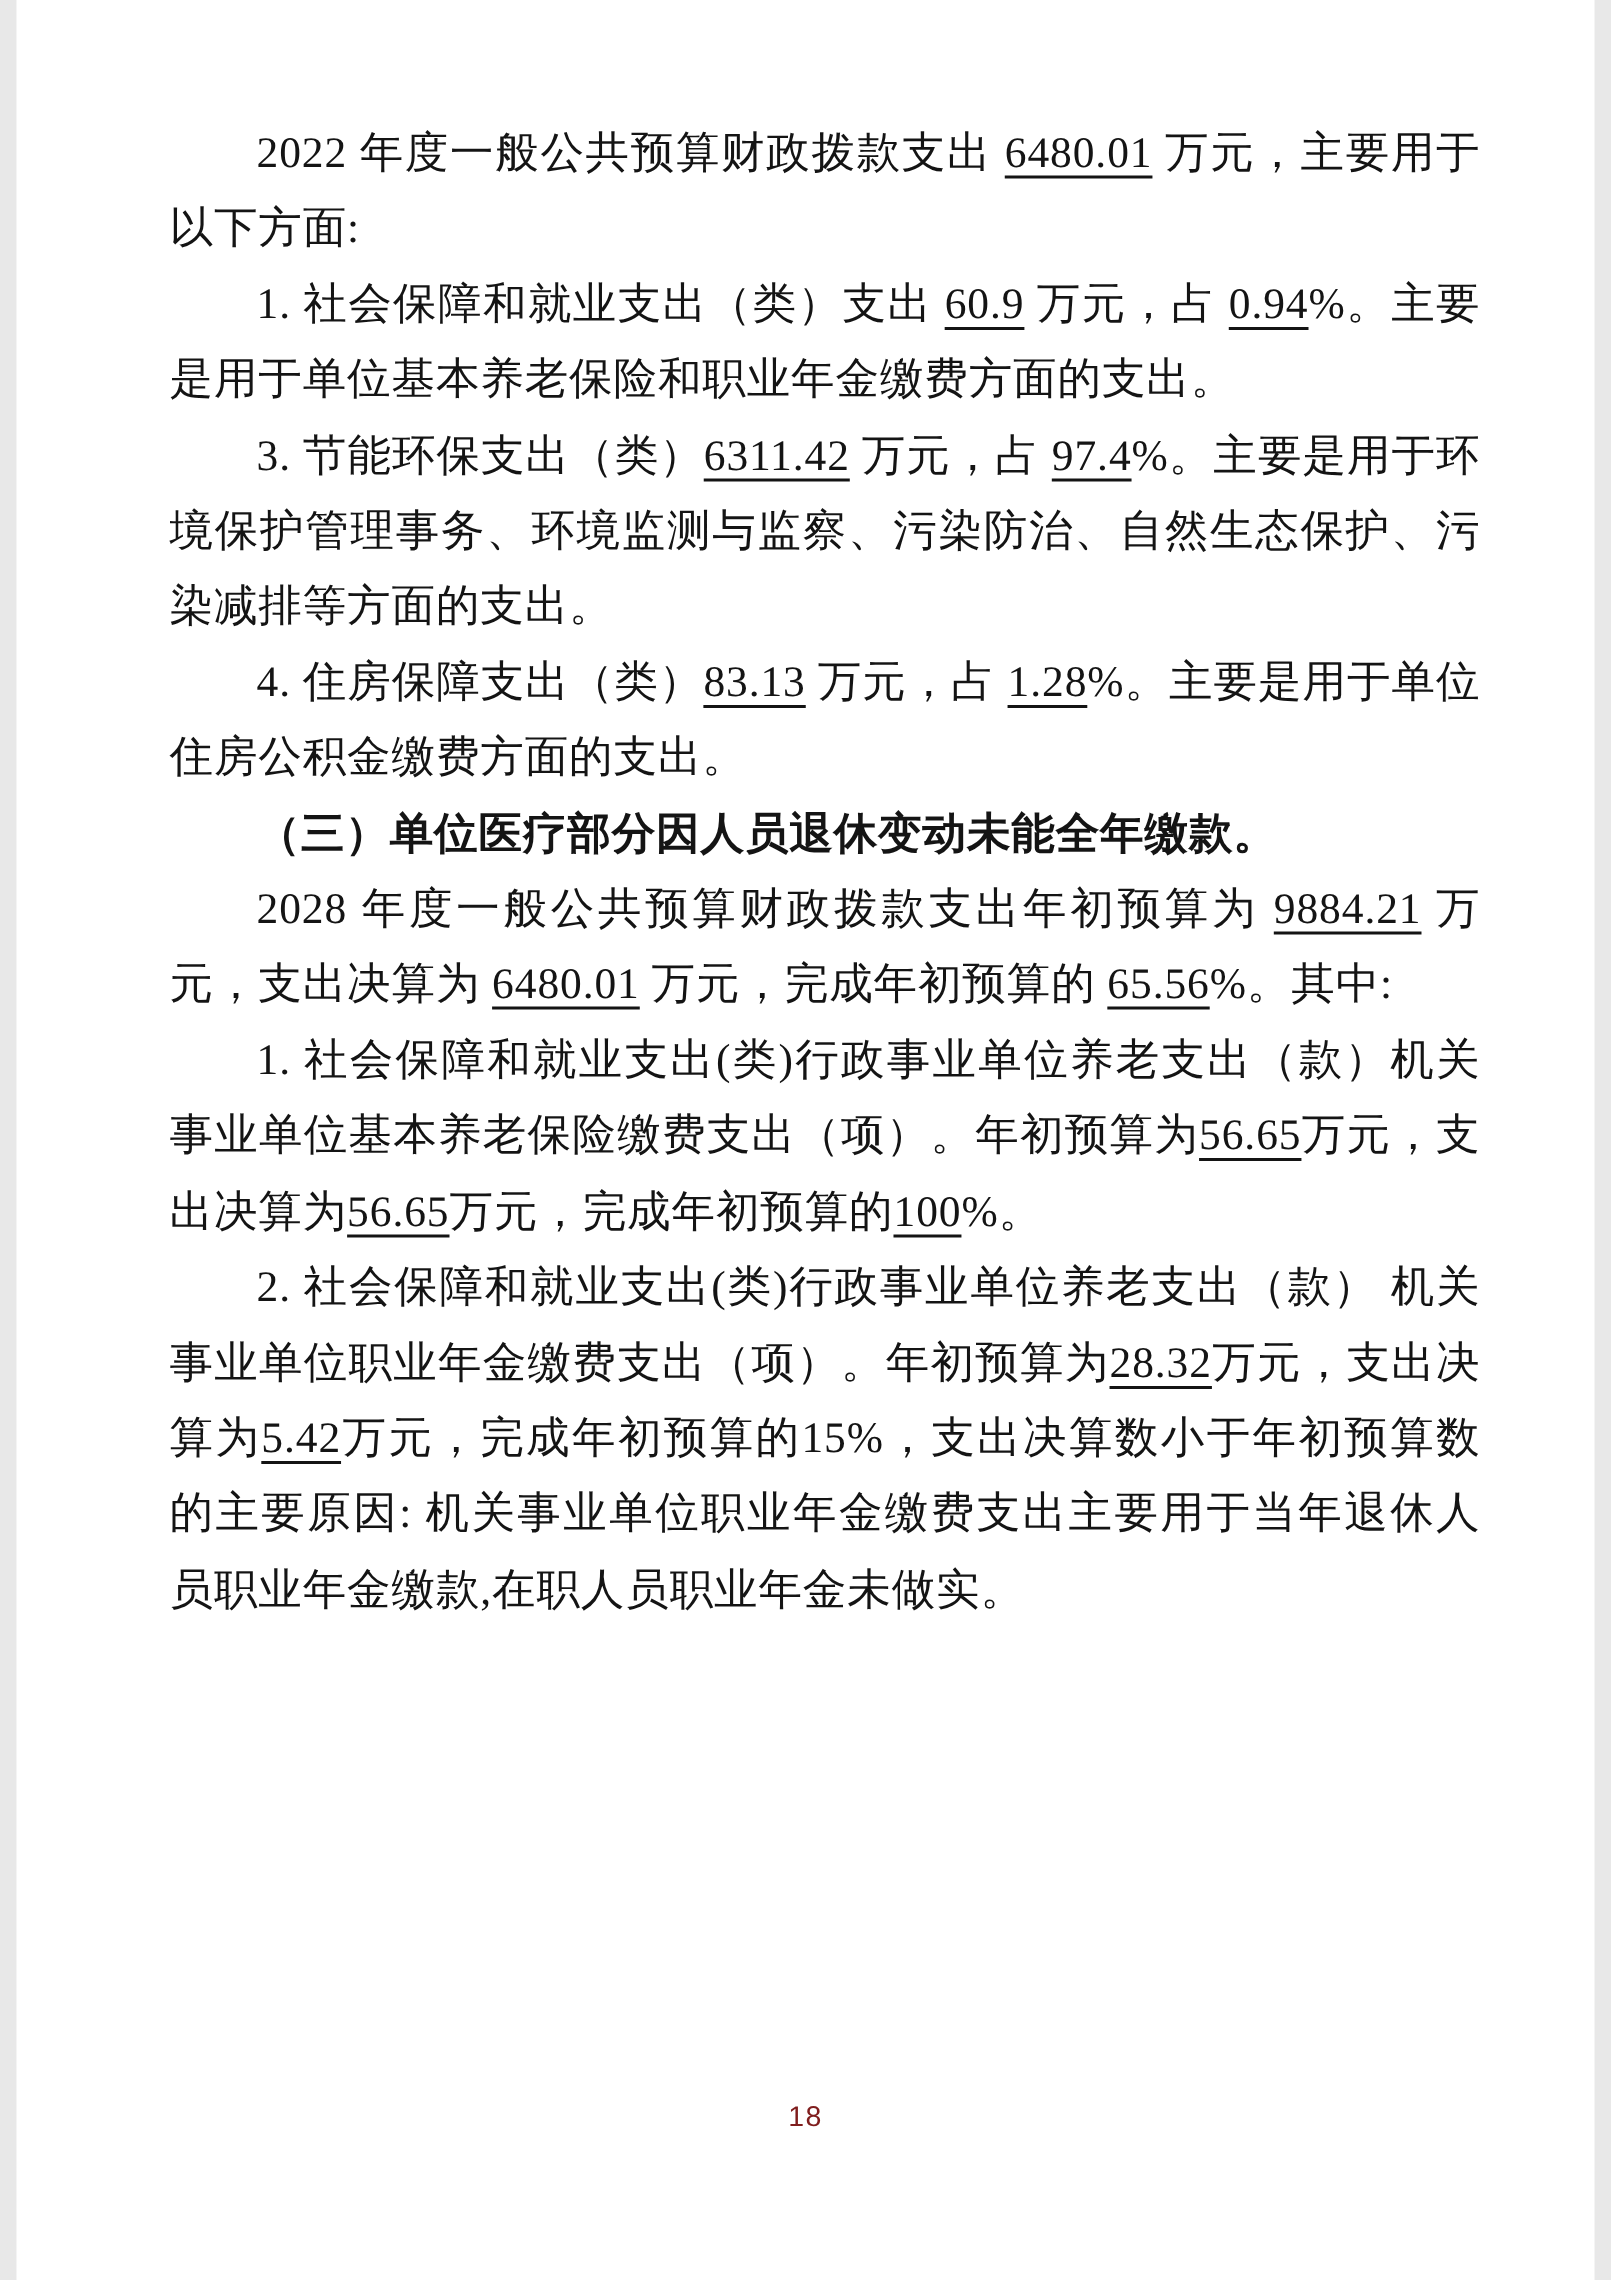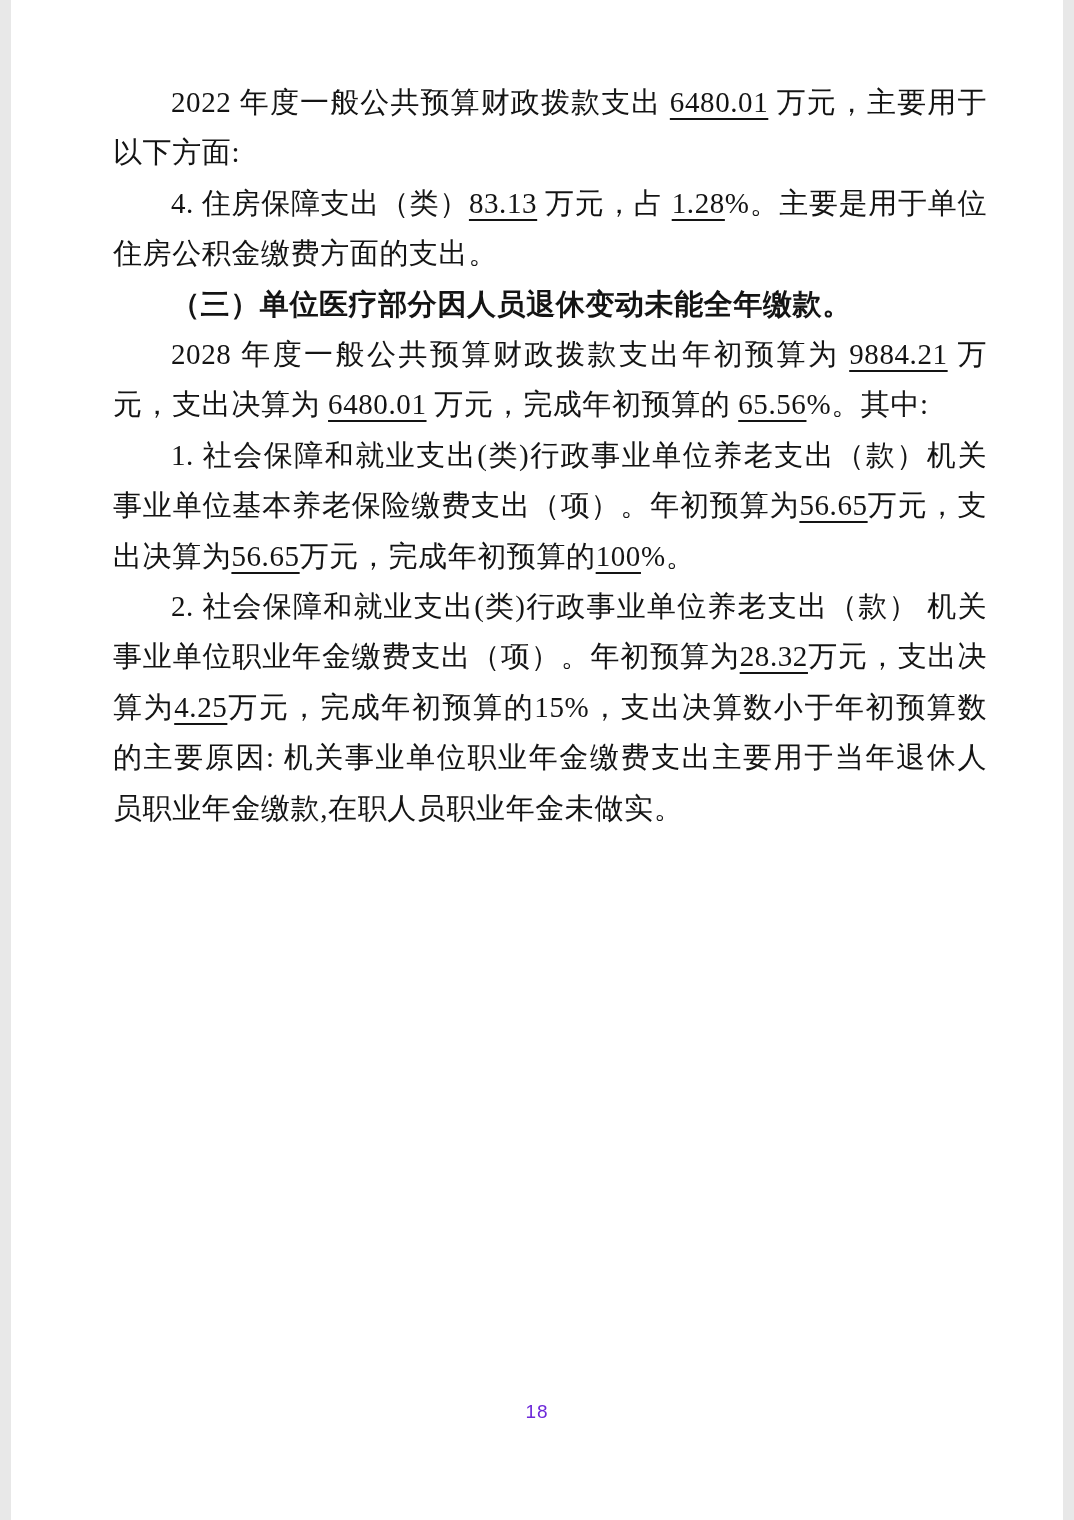--- a/index.html
+++ b/index.html
@@ -43,30 +43,32 @@
     text-decoration-thickness: 1.5px;
   }
   .page-number {
     position: absolute;
     top: 1401px;
     left: 0;
     width: 100%;
     text-align: center;
     font-size: 19px;
     letter-spacing: 1px;
-    color: #6d28d9;
+    color: #7f1d1d;
     font-family: "Liberation Sans", "DejaVu Sans", sans-serif;
   }
 </style>
 </head>
 <body>
 
 <div class="page">
   <div class="content" id="doc-body">
       <p class="para"><span class="seg">2022 年度一般公共预算财政拨款支出 </span><span class="seg u">6480.01</span><span class="seg"> 万元，主要用于以下方面:</span></p>
+      <p class="para"><span class="seg">1. 社会保障和就业支出（类）支出 </span><span class="seg u">60.9</span><span class="seg"> 万元，占 </span><span class="seg u">0.94</span><span class="seg">%。主要是用于单位基本养老保险和职业年金缴费方面的支出。</span></p>
+      <p class="para"><span class="seg">3. 节能环保支出（类）</span><span class="seg u">6311.42</span><span class="seg"> 万元，占 </span><span class="seg u">97.4</span><span class="seg">%。主要是用于环境保护管理事务、环境监测与监察、污染防治、自然生态保护、污染减排等方面的支出。</span></p>
       <p class="para"><span class="seg">4. 住房保障支出（类）</span><span class="seg u">83.13</span><span class="seg"> 万元，占 </span><span class="seg u">1.28</span><span class="seg">%。主要是用于单位住房公积金缴费方面的支出。</span></p>
       <p class="para bold"><span class="seg">（三）单位医疗部分因人员退休变动未能全年缴款。</span></p>
       <p class="para"><span class="seg">2028 年度一般公共预算财政拨款支出年初预算为 </span><span class="seg u">9884.21</span><span class="seg"> 万元，支出决算为 </span><span class="seg u">6480.01</span><span class="seg"> 万元，完成年初预算的 </span><span class="seg u">65.56</span><span class="seg">%。其中:</span></p>
       <p class="para"><span class="seg">1. 社会保障和就业支出(类)行政事业单位养老支出（款）机关事业单位基本养老保险缴费支出（项）。年初预算为</span><span class="seg u">56.65</span><span class="seg">万元，支出决算为</span><span class="seg u">56.65</span><span class="seg">万元，完成年初预算的</span><span class="seg u">100</span><span class="seg">%。</span></p>
-      <p class="para"><span class="seg">2. 社会保障和就业支出(类)行政事业单位养老支出（款） 机关事业单位职业年金缴费支出（项）。年初预算为</span><span class="seg u">28.32</span><span class="seg">万元，支出决算为</span><span class="seg u">4.25</span><span class="seg">万元，完成年初预算的15%，支出决算数小于年初预算数的主要原因: 机关事业单位职业年金缴费支出主要用于当年退休人员职业年金缴款,在职人员职业年金未做实。</span></p>
+      <p class="para"><span class="seg">2. 社会保障和就业支出(类)行政事业单位养老支出（款） 机关事业单位职业年金缴费支出（项）。年初预算为</span><span class="seg u">28.32</span><span class="seg">万元，支出决算为</span><span class="seg u">5.42</span><span class="seg">万元，完成年初预算的15%，支出决算数小于年初预算数的主要原因: 机关事业单位职业年金缴费支出主要用于当年退休人员职业年金缴款,在职人员职业年金未做实。</span></p>
     </div>
   <div class="page-number">18</div>
 </div>
 
 </body></html>

